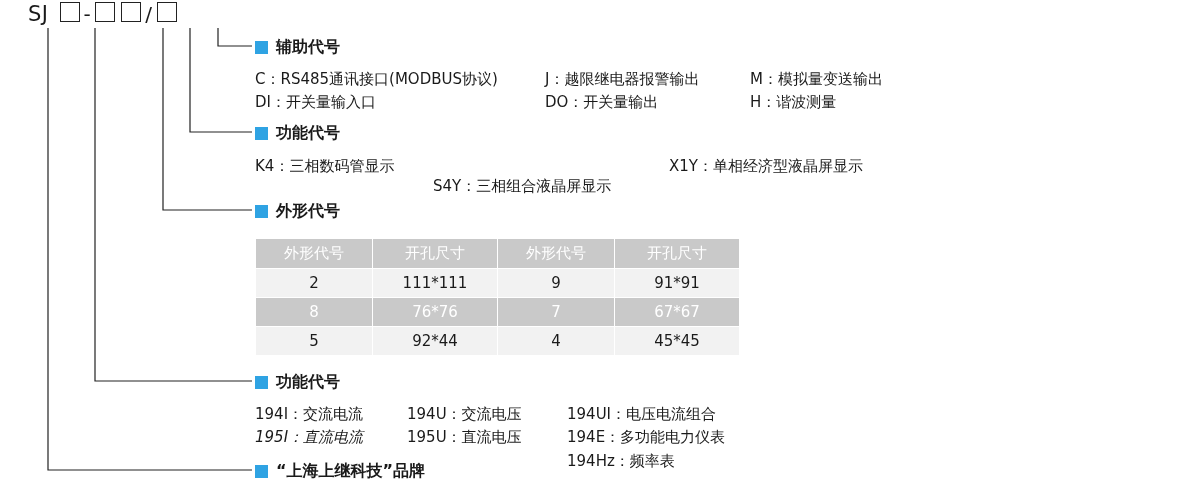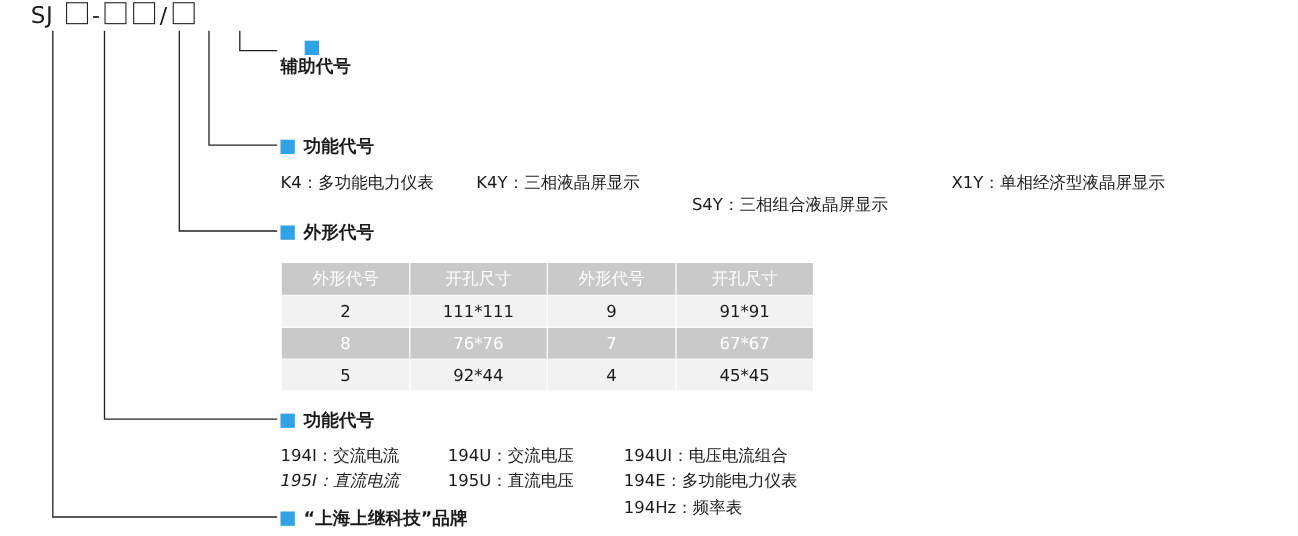--- a/index.html
+++ b/index.html
@@ -142,33 +142,44 @@
 
     <path d="M190,28 L190,132 L252,132" stroke="#222" stroke-width="1.2" fill="none"></path>
 
     <path d="M163,28 L163,210 L252,210" stroke="#222" stroke-width="1.2" fill="none"></path>
 
     <path d="M95,28 L95,381 L252,381" stroke="#222" stroke-width="1.2" fill="none"></path>
 
     <path d="M48,28 L48,470 L252,470" stroke="#222" stroke-width="1.2" fill="none"></path>
   </svg>
 
-  <div class="sec-head" style="left:255px; top:37px;flex-direction:column;">
+  <div class="sec-head" style="left:255px; top:37px;">
     <span class="marker"></span>
     <span>辅助代号</span>
   </div>
+  <div class="block" style="left:255px; top:68px;">
+    <div class="row">
+      <span class="cell" style="width:290px;">C：RS485通讯接口(MODBUS协议)</span>
+      <span class="cell" style="width:205px;">J：越限继电器报警输出</span>
+      <span class="cell">M：模拟量变送输出</span>
+    </div>
+    <div class="row">
+      <span class="cell" style="width:290px;">DI：开关量输入口</span>
+      <span class="cell" style="width:205px;">DO：开关量输出</span>
+      <span class="cell">H：谐波测量</span>
+    </div>
+  </div>
 
   <div class="sec-head" style="left:255px; top:123px;">
     <span class="marker"></span>
     <span>功能代号</span>
   </div>
   <div class="block" style="left:255px; top:155px;">
     <div class="row">
-      <span class="cell" style="width:178px;">K4：多功能电力仪表</span>
-      <span class="cell" style="width:196px;">K4Y：三相液晶屏显示</span>
+      <span class="cell" style="width:178px;">K4：三相数码管显示</span>
       <span class="cell" style="width:236px;margin-top:20px;">S4Y：三相组合液晶屏显示</span>
       <span class="cell">X1Y：单相经济型液晶屏显示</span>
     </div>
   </div>
 
   <div class="sec-head" style="left:255px; top:201px;">
     <span class="marker"></span>
     <span>外形代号</span>
   </div>
 

